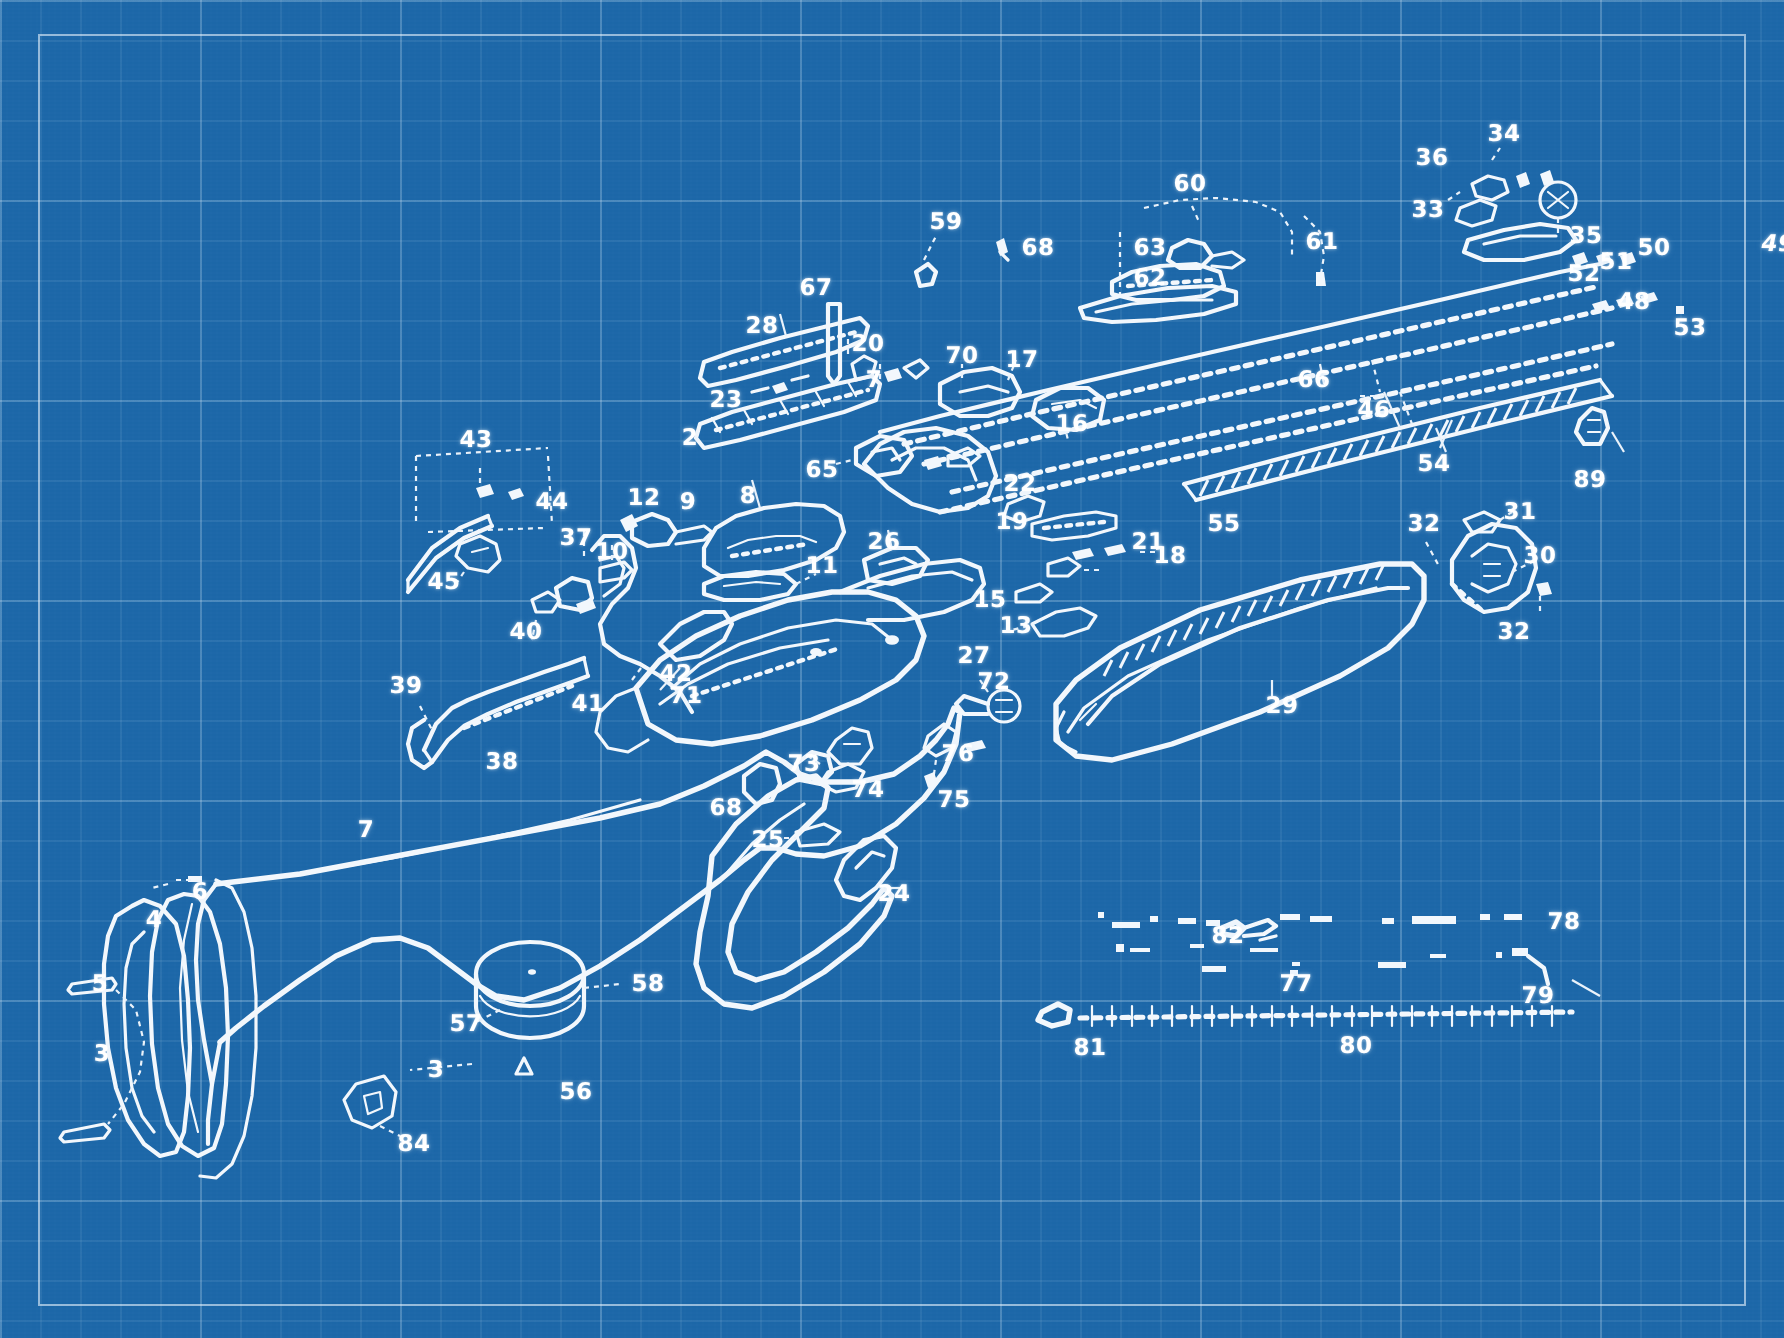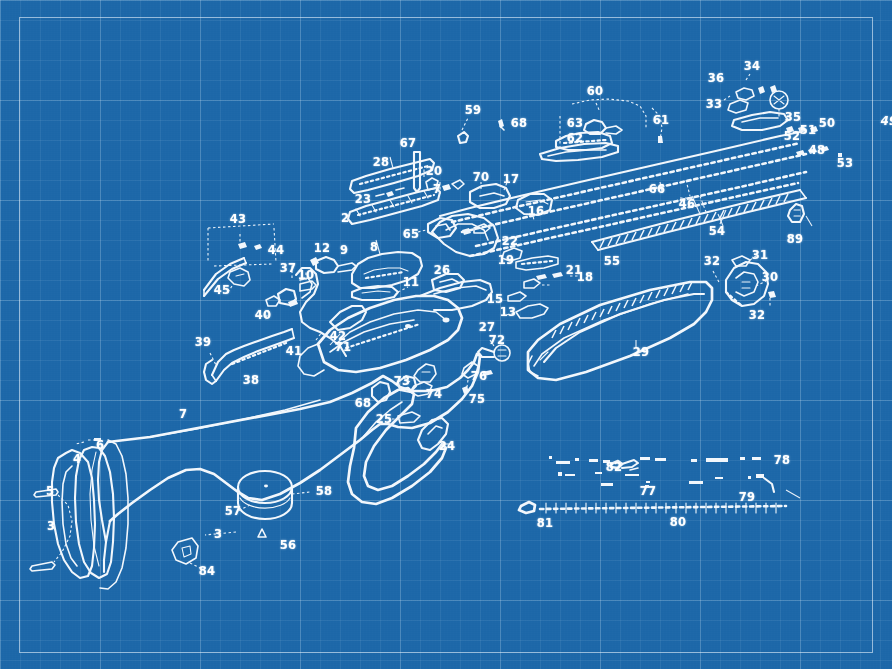--- a/index.html
+++ b/index.html
@@ -587,20 +587,20 @@
       <div class="num" style="left: 100px; top: 446px;">6</div>
       <div class="num" style="left: 77px; top: 460px;">4</div>
       <div class="num" style="left: 50px; top: 492px;">5</div>
       <div class="num" style="left: 51px; top: 527px;">3</div>
       <div class="num" style="left: 233px; top: 512px;">57</div>
       <div class="num" style="left: 324px; top: 492px;">58</div>
       <div class="num" style="left: 218px; top: 535px;">3</div>
       <div class="num" style="left: 288px; top: 546px;">56</div>
       <div class="num" style="left: 207px; top: 572px;">84</div>
       <div class="num" style="left: 782px; top: 461px;">78</div>
-      <div class="num" style="left: 747px; top: 498px;">79</div>
+      <div class="num" style="left: 769px; top: 498px;">79</div>
       <div class="num" style="left: 648px; top: 492px;">77</div>
       <div class="num" style="left: 614px; top: 468px;">82</div>
       <div class="num" style="left: 545px; top: 524px;">81</div>
       <div class="num" style="left: 678px; top: 523px;">80</div>
     </div>
 
 </div>
 
 </body></html>

